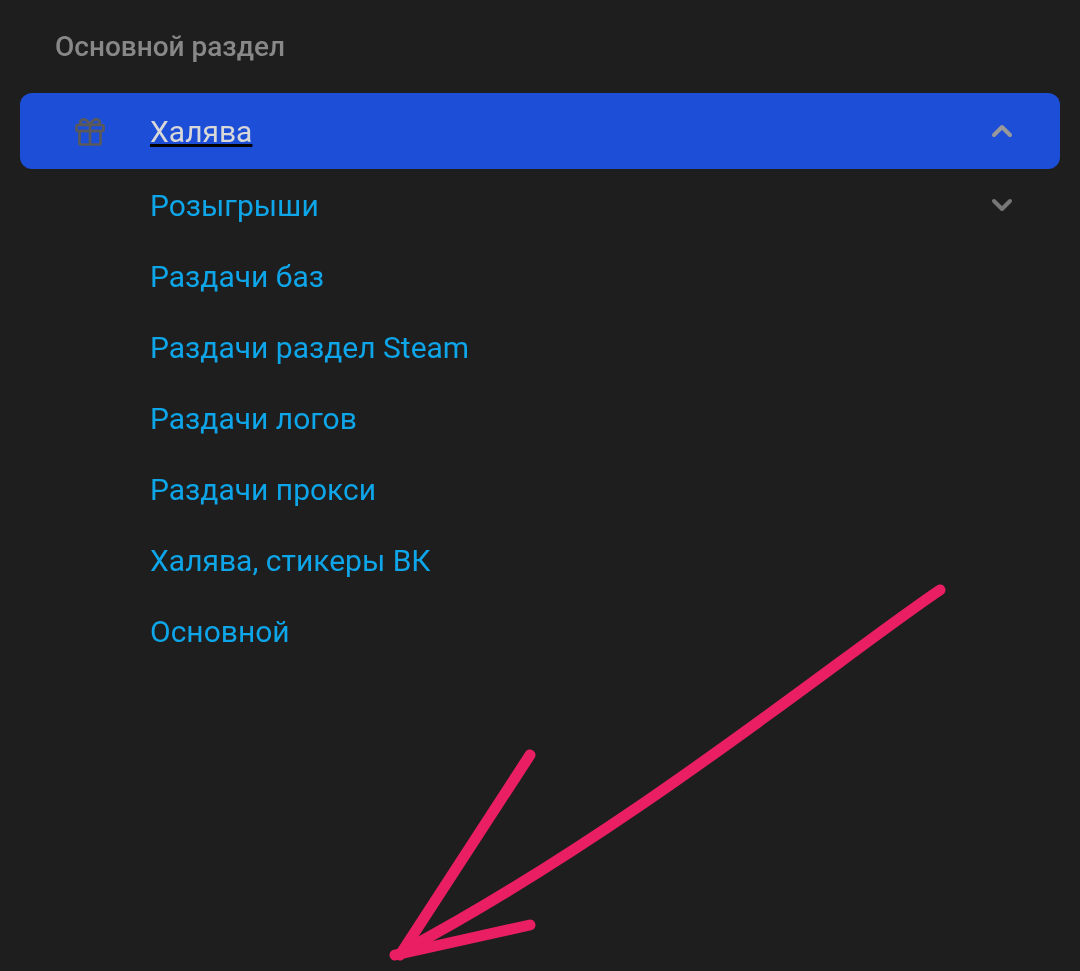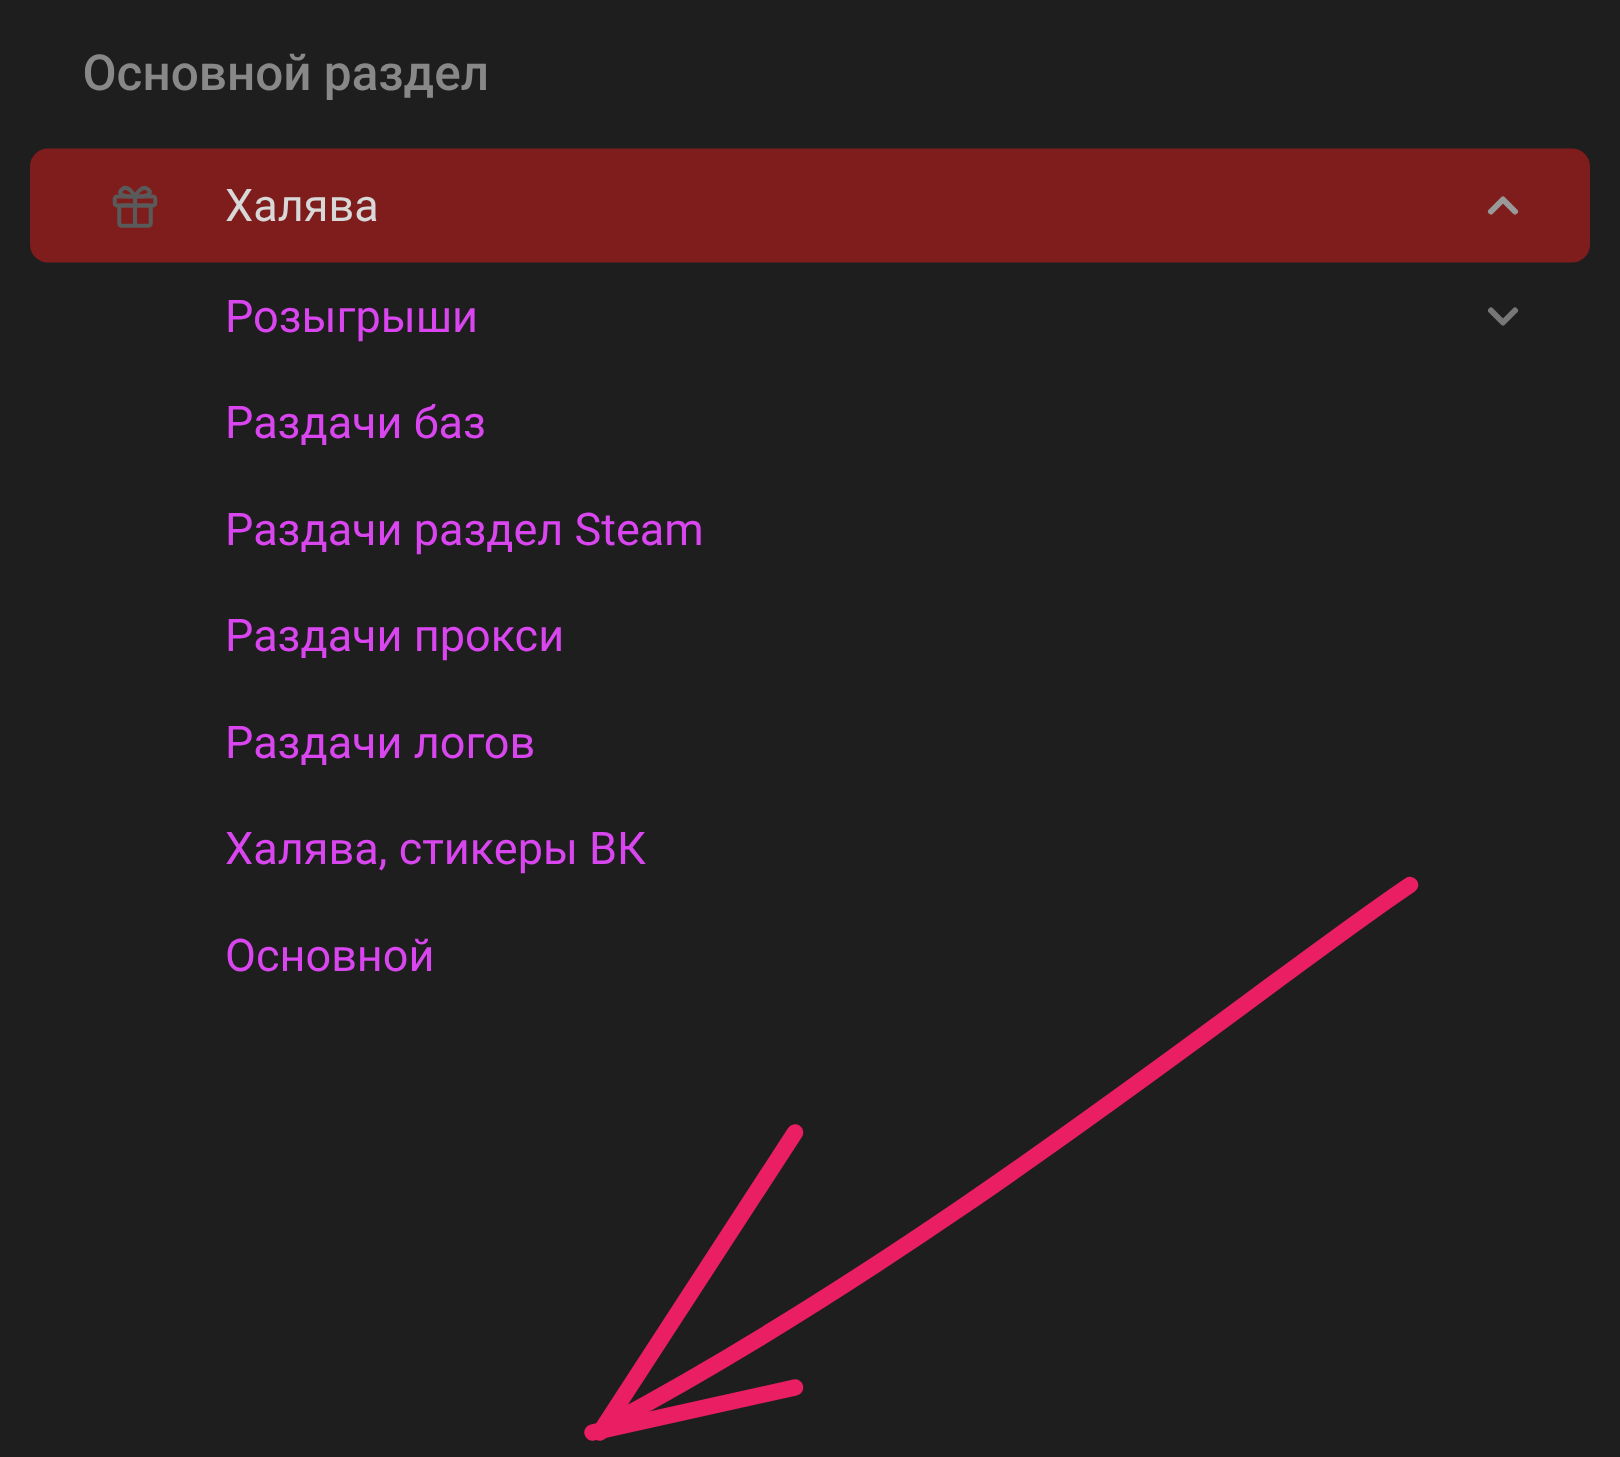--- a/index.html
+++ b/index.html
@@ -13,35 +13,36 @@
       width: 1080px;
       height: 971px;
       overflow: hidden;
       position: relative;
     }
     .container {
       padding: 30px 20px 20px 20px;
     }
     .section-title {
       color: #888;
-      font-size: 33px;
+      font-size: 28px;
       font-weight: 500;
       margin-bottom: 30px;
       padding-left: 35px;
     }
     .menu-item {
       display: flex;
       align-items: center;
       padding: 18px 30px 18px 50px;
       border-radius: 12px;
       cursor: pointer;
       position: relative;
     }
     .menu-item.expanded {
-      background-color: #7f1d1d;
+      background-color: #1d4ed8;
+      text-decoration: underline;
     }
     .menu-item .icon-slot {
       width: 40px;
       height: 40px;
       display: flex;
       align-items: center;
       justify-content: center;
       margin-right: 40px;
     }
     .menu-item-label {
@@ -59,21 +60,21 @@
       margin-right: 10px;
     }
     .sub-item {
       display: flex;
       align-items: center;
       padding: 18px 30px 18px 130px;
       cursor: pointer;
       position: relative;
     }
     .sub-item-label {
-      color: #d946ef;
+      color: #0ea5e9;
       font-size: 30px;
       font-weight: 400;
       flex: 1;
     }
     .sub-item .chevron {
       margin-right: 10px;
     }
     .annotation-arrow {
       position: absolute;
       top: 570px;
@@ -120,25 +121,25 @@
   <div class="sub-item">
     <span class="sub-item-label">Раздачи баз</span>
   </div>
 
 
   <div class="sub-item">
     <span class="sub-item-label">Раздачи раздел Steam</span>
   </div>
 
   <div class="sub-item">
-    <span class="sub-item-label">Раздачи прокси</span>
+    <span class="sub-item-label">Раздачи логов</span>
   </div>
 
   <div class="sub-item">
-    <span class="sub-item-label">Раздачи логов</span>
+    <span class="sub-item-label">Раздачи прокси</span>
   </div>
 
 
   <div class="sub-item">
     <span class="sub-item-label">Халява, стикеры ВК</span>
   </div>
 
 
   <div class="sub-item">
     <span class="sub-item-label">Основной</span>

